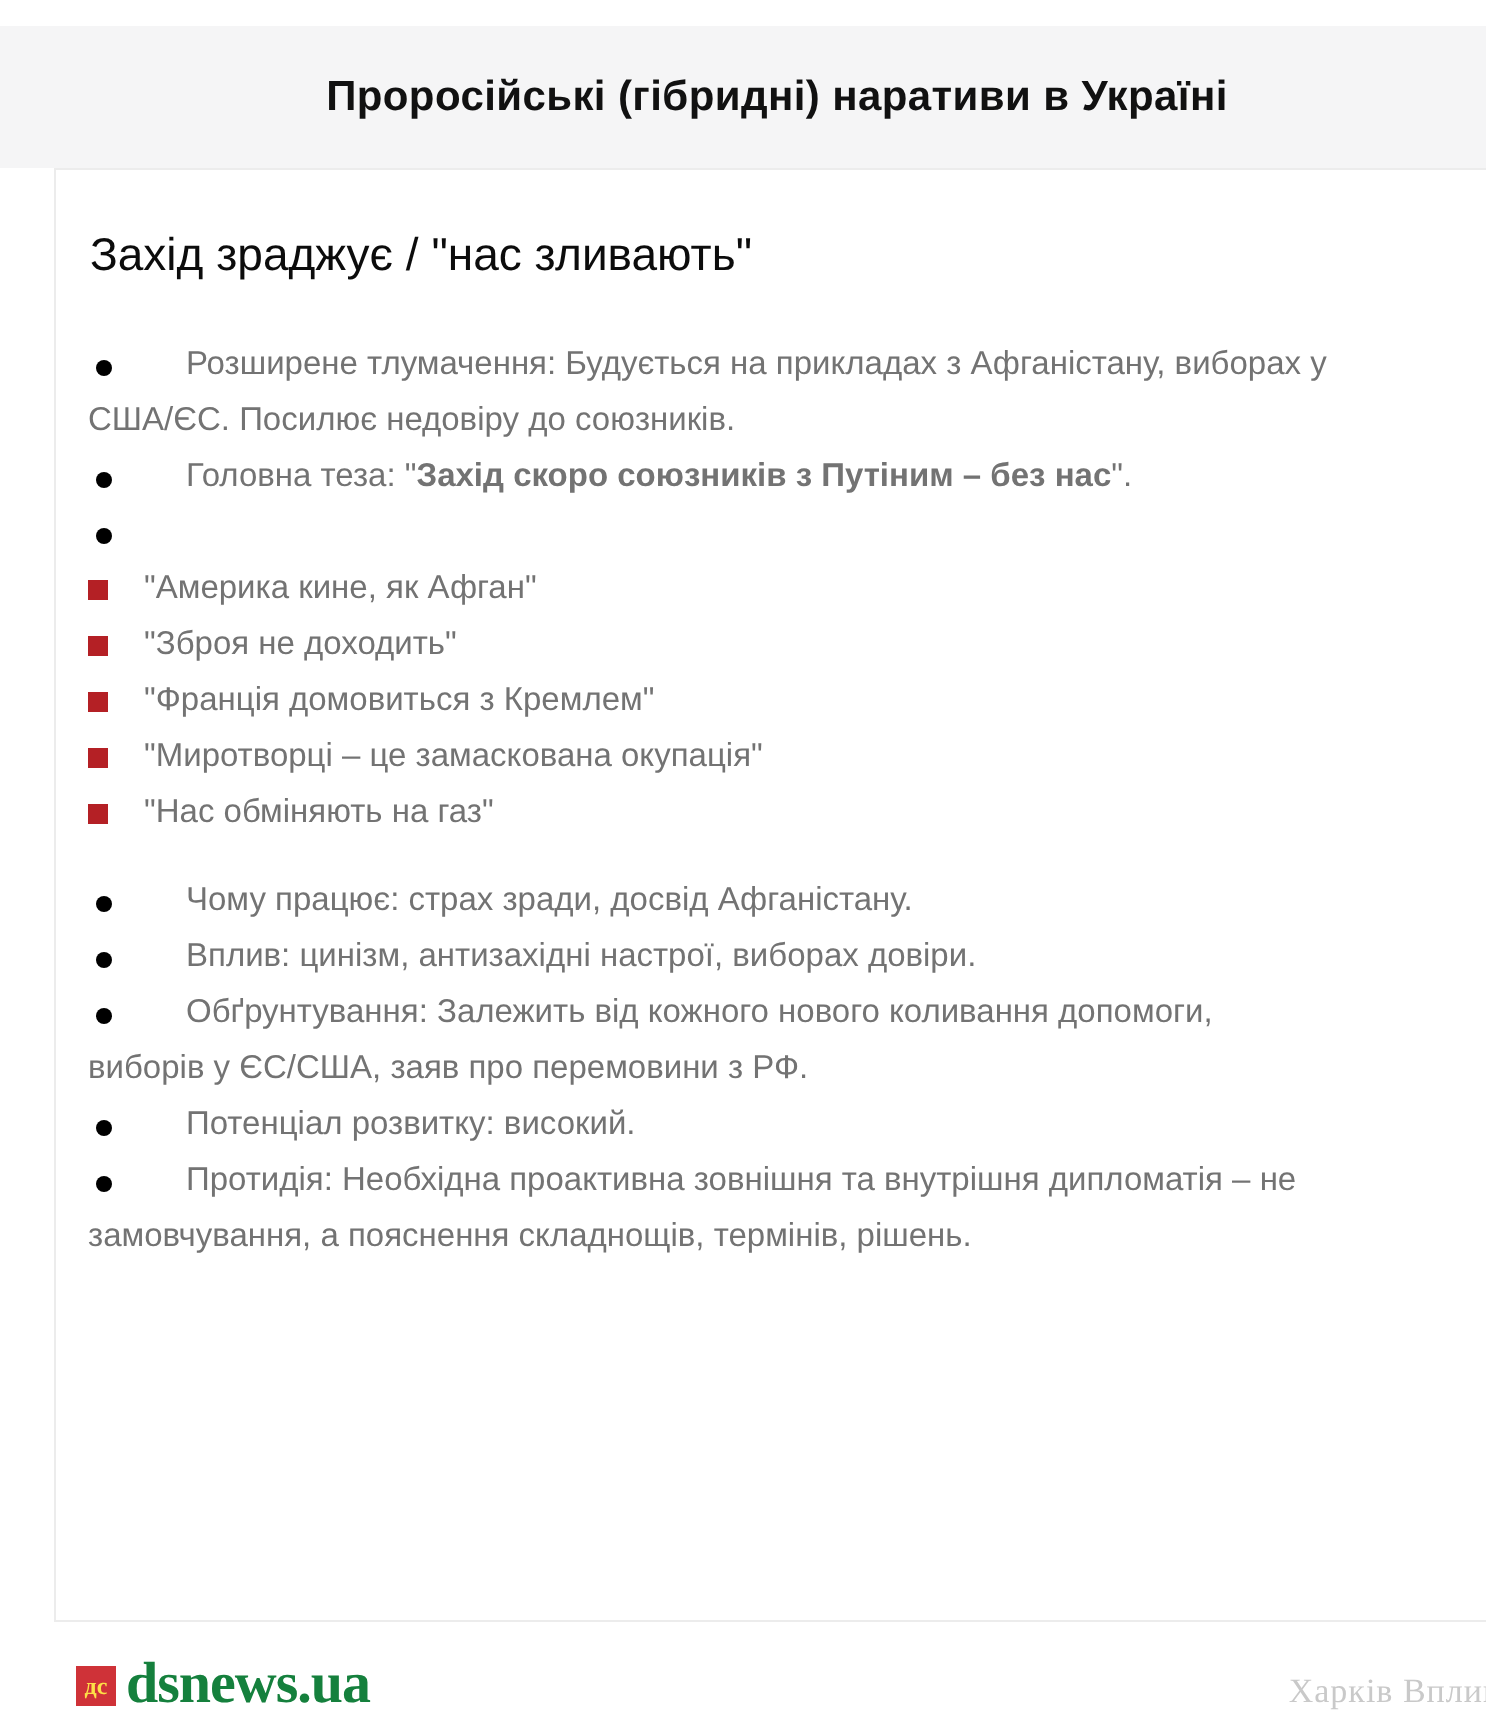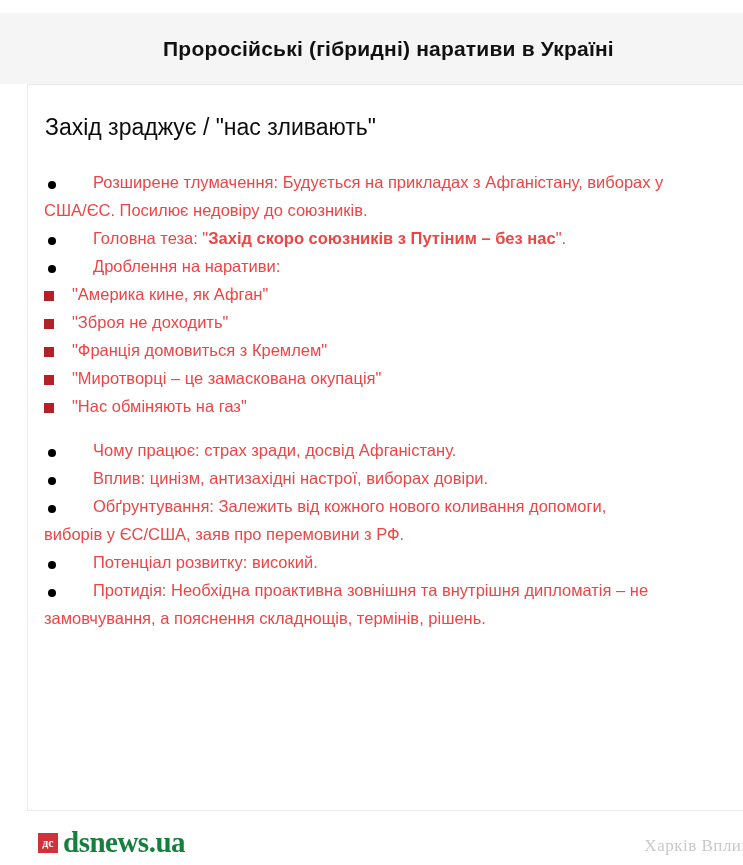--- a/index.html
+++ b/index.html
@@ -22,21 +22,21 @@
   .card{
     position:absolute;top:84px;left:27px;right:0;height:727px;
     background:#fff;box-sizing:border-box;
     border:1px solid var(--card-border,#ececec);border-right:none;
     padding:27px 33px 0 16px;
   }
   .heading{font-size:23px;font-weight:400;margin:0 0 26px 1px;line-height:30px;color:#0c0c0c;}
 
   .blocks p{
     font-size:16.5px;line-height:28px;margin:0;
-    white-space:pre-wrap;color:#ef4444;
+    white-space:pre-wrap;color:#737373;
   }
   .b-main{margin:0 0 21px 0;text-indent:4px;}
   .b-sub{margin:0 0 5px 23px;}
   .b-sub + .b-main{margin-top:16px;}
 
   .dot{
     display:inline-block;width:8px;height:8px;border-radius:50%;
     background:#000;margin-right:37px;vertical-align:-1px;
   }
   .square{
@@ -44,21 +44,21 @@
     background:var(--sub-bullet-red,#b42025);
     margin-right:18px;vertical-align:-1px;
   }
   .blocks b{font-weight:700;}
 
   
   .footer{position:absolute;left:0;top:811px;width:100%;height:54px;}
   .brand{position:absolute;left:38px;top:17px;display:flex;align-items:center;gap:5px;}
   .badge{
     width:20px;height:20px;background:var(--logo-red,#cf3238);
-    color:#ffffff;font-family:"Liberation Serif",serif;font-weight:700;font-size:12px;
+    color:#fde047;font-family:"Liberation Serif",serif;font-weight:700;font-size:12px;
     display:flex;align-items:center;justify-content:center;line-height:1;
   }
   .brand-text{
     font-family:"Liberation Serif",serif;font-weight:700;font-size:29px;
     letter-spacing:-.5px;color:#15803d;line-height:1;
   }
   .watermark{
     position:absolute;right:27px;top:25px;
     font-family:"Liberation Serif",serif;font-size:17px;
     color:var(--watermark-gray,#c9c9c9);letter-spacing:.5px;
@@ -72,21 +72,21 @@
   <div class="band">
     <div class="title">Проросійські (гібридні) наративи в Україні</div>
   </div>
 
   <div class="card">
     <h1 class="heading">Захід зраджує / "нас зливають"</h1>
     <div class="blocks">
         <p class="b-main"><span class="dot"></span><span>Розширене тлумачення: Будується на прикладах з Афганістану, виборах у
 США/ЄС. Посилює недовіру до союзників.</span></p>
         <p class="b-main"><span class="dot"></span><span><span>Головна теза: "</span><b>Захід скоро союзників з Путіним – без нас</b><span>".</span></span></p>
-        <p class="b-main"><span class="dot"></span><span>Дроблення на наративи:</span></p>
+        <p class="b-main"><span class="dot"></span></p>
         <p class="b-sub"><span class="square"></span><span>"Америка кине, як Афган"</span></p>
         <p class="b-sub"><span class="square"></span><span>"Зброя не доходить"</span></p>
         <p class="b-sub"><span class="square"></span><span>"Франція домовиться з Кремлем"</span></p>
         <p class="b-sub"><span class="square"></span><span>"Миротворці – це замаскована окупація"</span></p>
         <p class="b-sub"><span class="square"></span><span>"Нас обміняють на газ"</span></p>
         <p class="b-main"><span class="dot"></span><span>Чому працює: страх зради, досвід Афганістану.</span></p>
         <p class="b-main"><span class="dot"></span><span>Вплив: цинізм, антизахідні настрої, виборах довіри.</span></p>
         <p class="b-main"><span class="dot"></span><span>Обґрунтування: Залежить від кожного нового коливання допомоги,
 виборів у ЄС/США, заяв про перемовини з РФ.</span></p>
         <p class="b-main"><span class="dot"></span><span>Потенціал розвитку: високий.</span></p>

